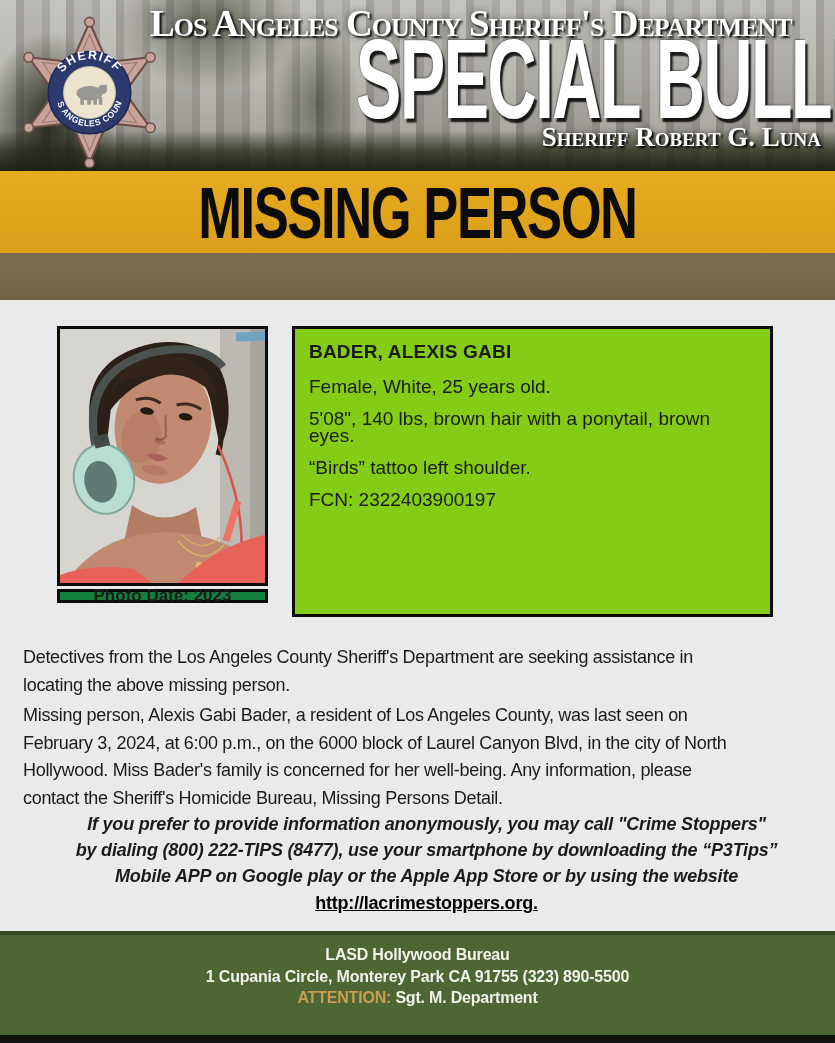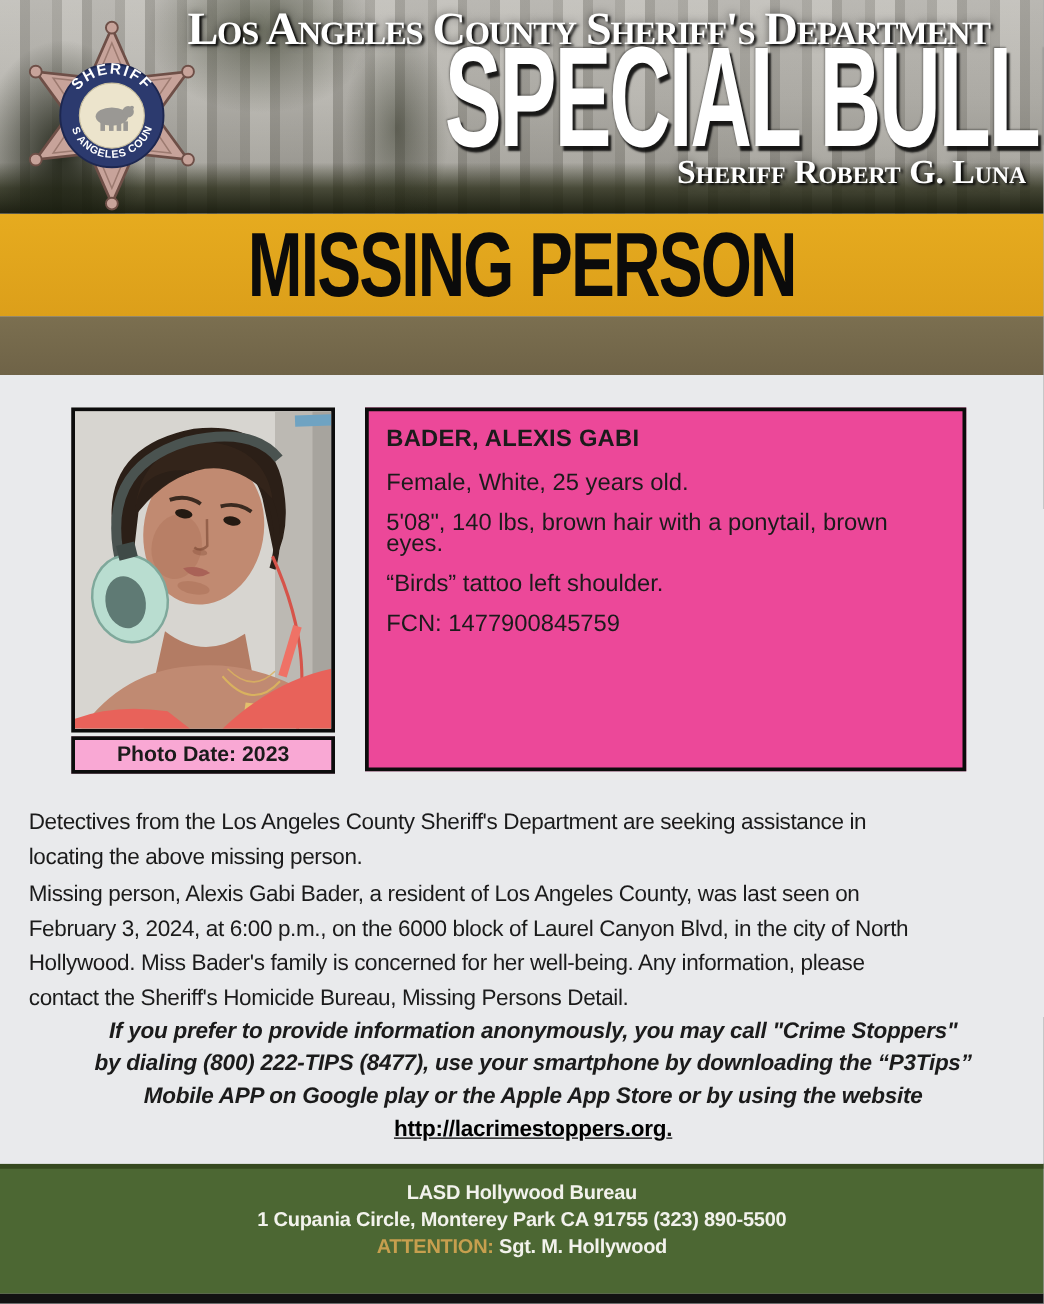--- a/index.html
+++ b/index.html
@@ -31,25 +31,25 @@
     display:flex;align-items:center;justify-content:center;white-space:nowrap;}
   .band-yellow .band-text{display:inline-block;font-weight:700;font-size:73px;line-height:1;
     letter-spacing:-2px;transform:scaleX(.72);color:#0b0b0b;}
   .band-olive{height:47px;background:linear-gradient(180deg,#7b6f50,#6f6347);}
 
   
   .content{position:relative;height:631px;background:#E9EAEC;color:#1b1b1b;}
   .photo-frame{position:absolute;left:57px;top:26px;width:211px;height:260px;box-sizing:border-box;
     border:3px solid #0c0c0c;background:#d8d6d1;margin:0;overflow:hidden;}
   .photo-frame svg{display:block;width:100%;height:100%;}
-  .photo-caption{position:absolute;left:57px;top:289px;width:211px;height:30px;box-sizing:border-box;
-    border:3px solid #0c0c0c;background:#f9a8d4;display:flex;align-items:center;justify-content:center;
+  .photo-caption{position:absolute;left:57px;top:289px;width:211px;height:14px;box-sizing:border-box;
+    border:3px solid #0c0c0c;background:#15803d;display:flex;align-items:center;justify-content:center;
     font-weight:700;font-size:17px;}
   .info-box{position:absolute;left:292px;top:26px;width:481px;height:291px;box-sizing:border-box;
-    border:3px solid #0c0c0c;background:#ec4899;padding:12px 14px;}
+    border:3px solid #0c0c0c;background:#84cc16;padding:12px 14px;}
   .info-name{margin:0 0 15px 0;font-size:19px;font-weight:700;letter-spacing:.2px;}
   .info-line{margin:0 0 15px 0;font-size:19px;line-height:17px;}
   .preline{white-space:pre-line;}
   .para{position:absolute;left:23px;width:795px;margin:0;font-size:18px;line-height:27.5px;letter-spacing:-.3px;}
   .para1{top:344px;}
   .para2{top:402px;}
   .tips{position:absolute;left:29px;top:511px;width:795px;text-align:center;
     font-weight:700;font-style:italic;font-size:18px;line-height:26px;letter-spacing:-.2px;}
   .tip-link-line{margin-top:1px;}
   .tip-link{color:#000000;font-style:normal;font-weight:700;text-decoration:underline;cursor:pointer;}
@@ -171,21 +171,21 @@
 
     <div class="photo-caption">
       <span>Photo Date: 2023</span>
     </div>
 
     <section class="info-box">
       <h2 class="info-name">BADER, ALEXIS GABI</h2>
       <p class="info-line">Female, White, 25 years old.</p>
       <p class="info-line">5'08", 140 lbs, brown hair with a ponytail, brown eyes.</p>
       <p class="info-line">“Birds” tattoo left shoulder.</p>
-      <p class="info-line">FCN: 1477900845759</p>
+      <p class="info-line">FCN: 2322403900197</p>
     </section>
 
     <p class="para para1 preline">Detectives from the Los Angeles County Sheriff's Department are seeking assistance in
 locating the above missing person.</p>
     <p class="para para2 preline">Missing person, Alexis Gabi Bader, a resident of Los Angeles County, was last seen on
 February 3, 2024, at 6:00 p.m., on the 6000 block of Laurel Canyon Blvd, in the city of North
 Hollywood. Miss Bader's family is concerned for her well-being. Any information, please
 contact the Sheriff's Homicide Bureau, Missing Persons Detail.</p>
 
     <div class="tips">
@@ -196,18 +196,18 @@
         <a class="tip-link">http://lacrimestoppers.org</a><span class="tip-period">.</span>
       </div>
     </div>
   </main>
 
   <footer class="footer">
     <div>LASD Hollywood Bureau</div>
     <div>1 Cupania Circle, Monterey Park CA 91755 (323) 890-5500</div>
     <div>
       <span class="gold">ATTENTION:</span>
-      <span>Sgt. M. Hollywood</span>
+      <span>Sgt. M. Department</span>
     </div>
   </footer>
 
   <div class="bottom-bar"></div>
 </div>
 
 </body></html>

